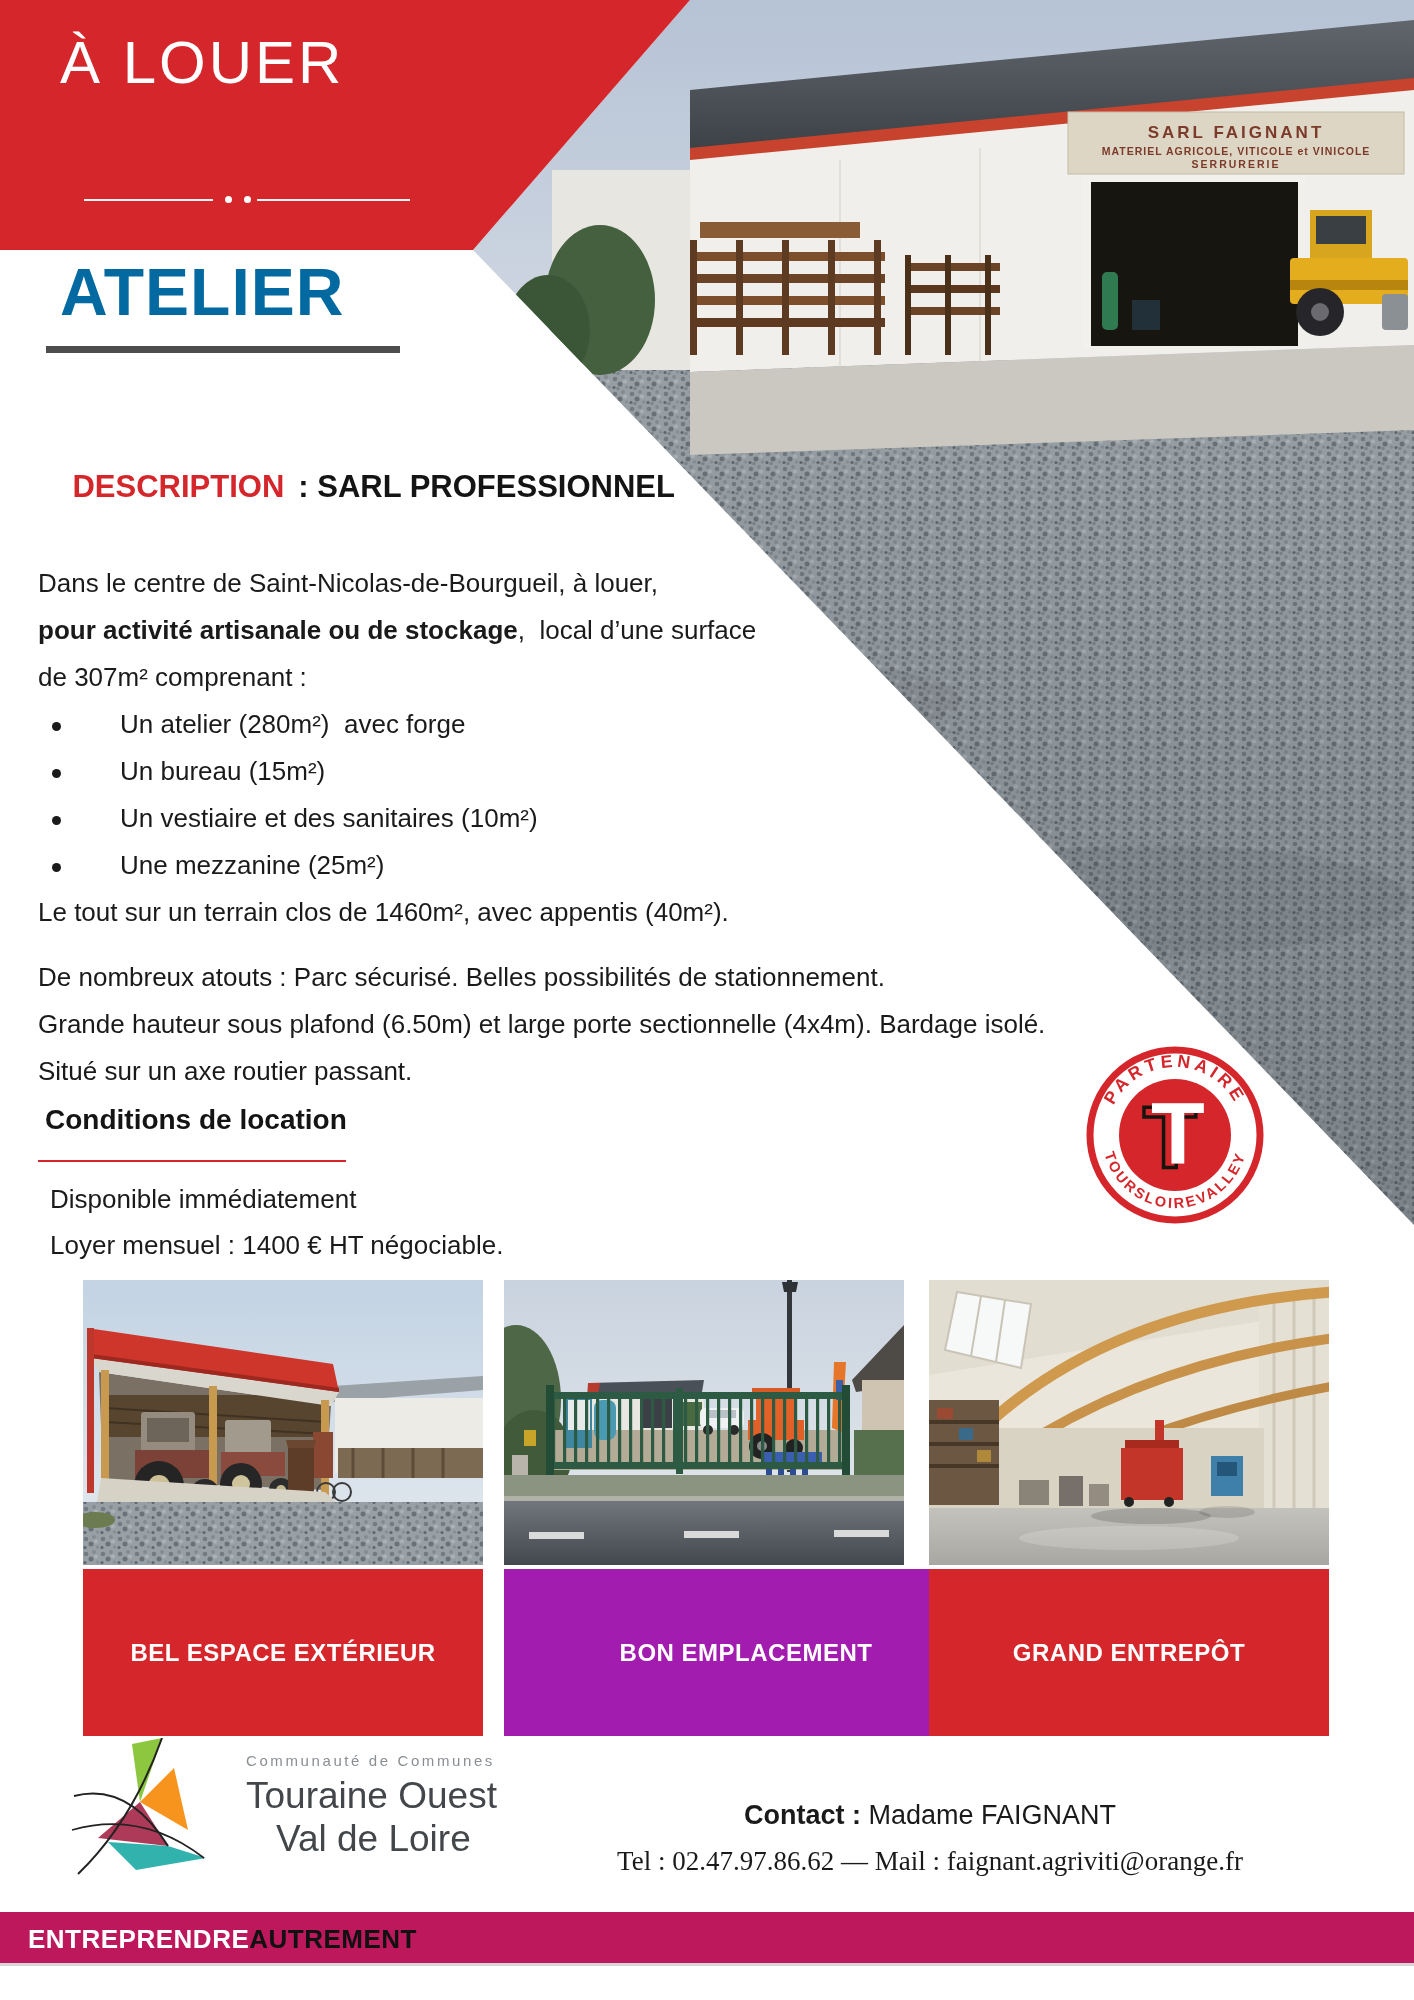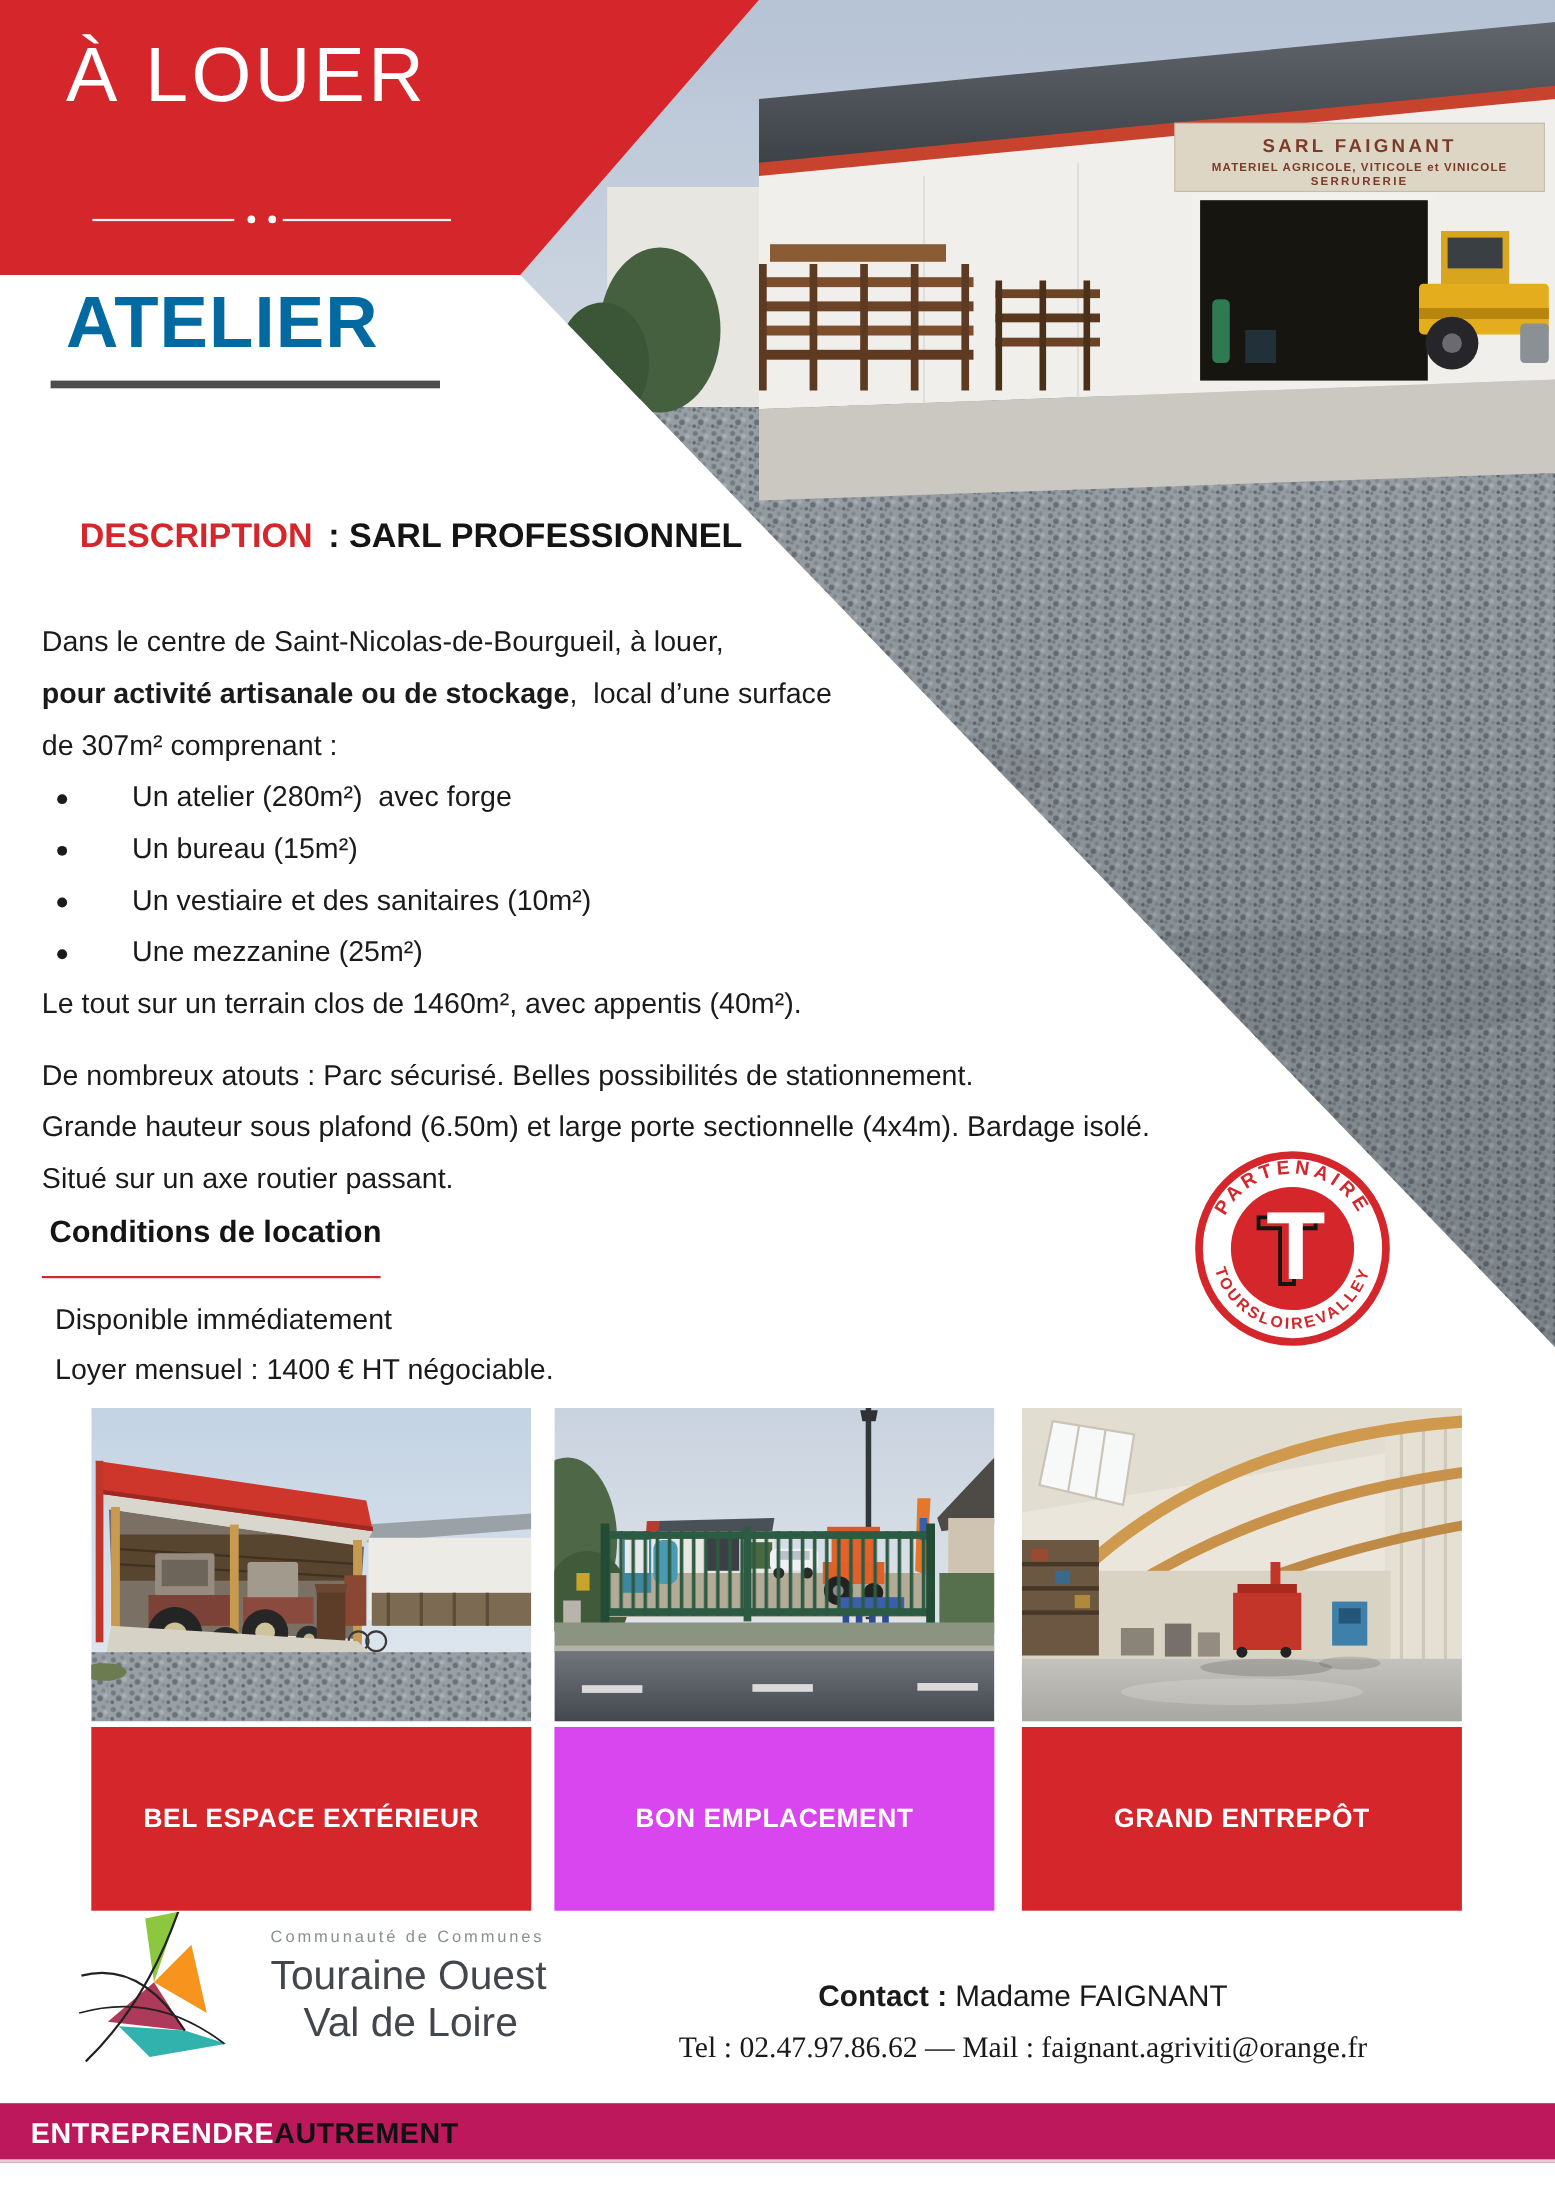--- a/index.html
+++ b/index.html
@@ -9,21 +9,21 @@
   }
   
   .hero-wrap{position:absolute;left:0;top:0;width:1414px;height:1250px;z-index:1;}
   
   .banner{
     position:absolute;left:0;top:0;width:700px;height:250px;background:#d5262b;z-index:3;
     clip-path:polygon(0 0,690px 0,473px 250px,0 250px);
   }
   .banner-title{
     position:absolute;left:60px;top:30px;margin:0;color:#ffffff;
-    font-size:70px;font-weight:300;letter-spacing:3px;line-height:1.1;white-space:pre;
+    font-size:60px;font-weight:300;letter-spacing:3px;line-height:1.1;white-space:pre;
   }
   .banner-rule{position:absolute;left:84px;top:196px;width:326px;display:flex;align-items:center;}
   .banner-rule .seg{height:2px;background:rgba(255,255,255,.95);}
   .banner-rule .seg.a{flex:1.05;}
   .banner-rule .seg.b{flex:1.25;}
   .banner-rule .dot{width:7px;height:7px;border-radius:50%;background:#fff;margin:0 6px;}
   .banner-rule .dot.first{margin-left:12px;}
   
   .atelier{position:absolute;left:46px;top:240px;margin:14px;font-size:66px;font-weight:700;color:#0369a1;letter-spacing:1px;z-index:4;}
   .atelier-underline{position:absolute;left:46px;top:346px;width:354px;height:7px;background:#4d4d4d;z-index:4;}
@@ -44,21 +44,21 @@
   
   .badge{position:absolute;left:1086px;top:1046px;z-index:5;}
   
   .photo-fig{position:absolute;top:1280px;width:400px;z-index:4;}
   .fig1{left:83px;}  .fig2{left:504px;}  .fig3{left:929px;}
   .photo-caption{
     width:400px;height:167px;display:flex;align-items:center;justify-content:center;
     color:#ffffff;font-size:24px;font-weight:700;letter-spacing:.5px;
   }
   .cap-red{background:#d5262b;}
-  .cap-black{background:#d946ef;}
+  .cap-black{background:#a21caf;padding-left:42px;}
   
   .logo-svg{position:absolute;left:70px;top:1738px;z-index:4;}
   .logo-text{position:absolute;left:246px;top:1752px;z-index:4;}
   .logo-l1{font-size:15px;color:#8a8f94;letter-spacing:2.6px;margin:0 0 6px 0;}
   .logo-l2{font-size:37px;color:#43474b;margin:0;line-height:1.15;}
   .logo-l3{font-size:37px;color:#43474b;margin:0;line-height:1.15;padding-left:30px;}
   .contact{position:absolute;left:540px;top:1800px;width:780px;text-align:center;z-index:4;font-size:27px;color:#1a1a1a;}
   .contact .row2{margin-top:15px;font-family:Liberation Serif, serif;}
   .contact-label{font-weight:700;}
   .bottom-bar{

